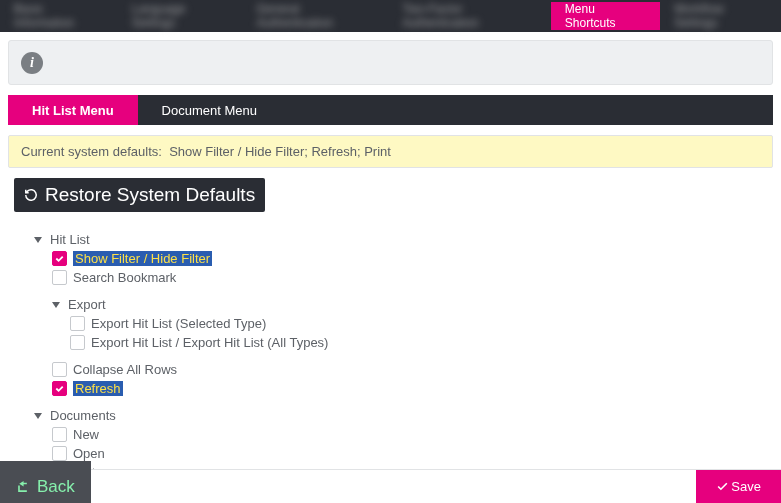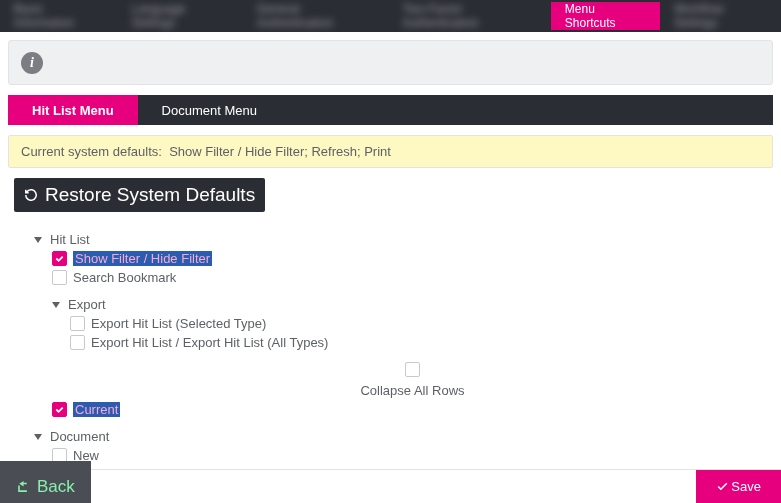--- a/index.html
+++ b/index.html
@@ -27,21 +27,21 @@
 
 .tree { margin-left: 26px; padding-bottom: 20px; }
 .tree-node { margin: 8px 0; }
 .node-row { display: flex; align-items: center; gap: 6px; padding: 2px 0; color: #5d6167; font-size: 13px; }
 .tri { width: 0; height: 0; border-left: 4px solid transparent; border-right: 4px solid transparent; border-top: 6px solid #5d6167; display: inline-block; margin-right: 2px; flex-shrink: 0; }
 .children { margin-left: 18px; }
 .chk { width: 15px; height: 15px; border: 1px solid #c6c9cd; border-radius: 2px; display: inline-flex; align-items: center; justify-content: center; flex-shrink: 0; cursor: pointer; background: #fff; }
 .chk.checked { background: #e6007e; border-color: #e6007e; }
 .chk.checked svg { width: 11px; height: 11px; }
 .leaf-label { cursor: pointer; }
-.leaf-label.hl { background: #2a5db0; color: #f9a8d4; padding: 0 2px; }
+.leaf-label.hl { background: #2a5db0; color: #fde047; padding: 0 2px; }
 
 .footer { position: absolute; bottom: 0; left: 0; right: 0; height: 34px; border-top: 1px solid #e1e3e5; display: flex; justify-content: space-between; align-items: center; background: #fff; padding: 0; }
 .back-btn { background: #4a4d53; color: #86efac; border: none; height: 52px; padding: 0 16px; font-size: 17px; display: inline-flex; align-items: center; gap: 8px; cursor: pointer; }
 .back-btn svg { width: 13px; height: 13px; }
 .save-btn { background: #e6007e; color: #fff; border: none; height: 34px; padding: 0 20px; font-size: 13px; display: inline-flex; align-items: center; gap: 2px; cursor: pointer; font-weight: 500; }
 .save-btn svg { width: 13px; height: 13px; }
 </style>
 </head>
 <body>
 
@@ -119,41 +119,45 @@
           <div class="node-row">
             <span class="chk"></span>
             <span class="leaf-label">Export Hit List (Selected Type)</span>
           </div>
           <div class="node-row">
             <span class="chk"></span>
             <span class="leaf-label">Export Hit List / Export Hit List (All Types)</span>
           </div>
         </div>
       </div>
-      <div class="node-row" style="margin-left: 18px; flex-direction: column;">
+      <div class="node-row" style="margin-left: 18px;">
         <span class="chk"></span>
         <span class="leaf-label">Collapse All Rows</span>
       </div>
       <div class="node-row" style="margin-left: 18px;">
         <span class="chk checked">
           <svg viewBox="0 0 24 24" fill="none" stroke="#fff" stroke-width="4">
             <polyline points="5 12 10 17 19 8"></polyline>
           </svg>
         </span>
-        <span class="leaf-label hl">Current</span>
+        <span class="leaf-label hl">Refresh</span>
       </div>
       <div class="tree-node">
         <div class="node-row">
           <span class="tri"></span>
-          <span>Document</span>
+          <span>Documents</span>
         </div>
         <div class="children">
           <div class="node-row">
             <span class="chk"></span>
             <span class="leaf-label">New</span>
+          </div>
+          <div class="node-row">
+            <span class="chk"></span>
+            <span class="leaf-label">Open</span>
           </div>
           <div class="node-row">
             <span class="chk"></span>
             <span class="leaf-label">Edit</span>
           </div>
           <div class="node-row">
             <span class="chk"></span>
             <span class="leaf-label">Checkout</span>
           </div>
         </div>

